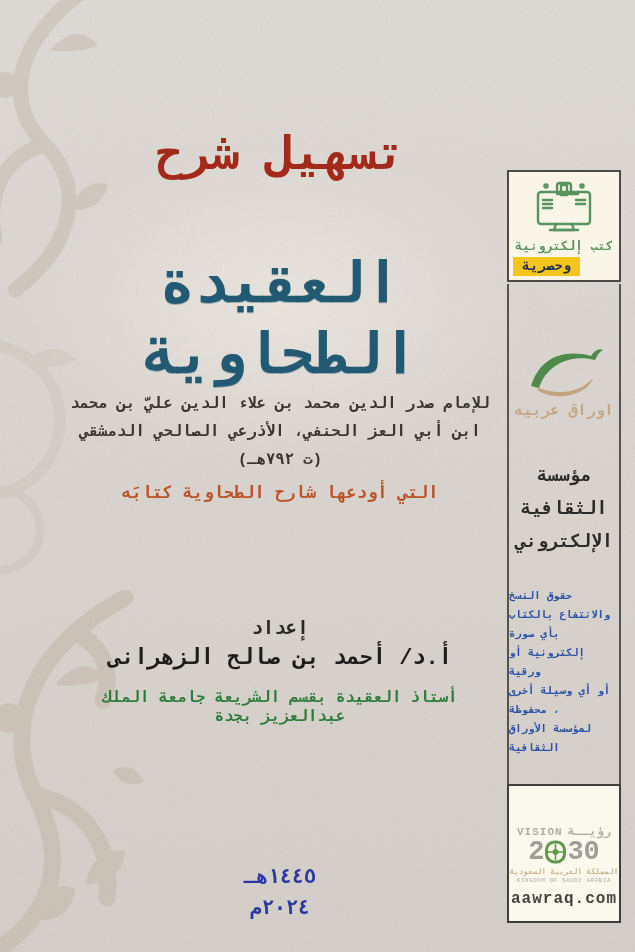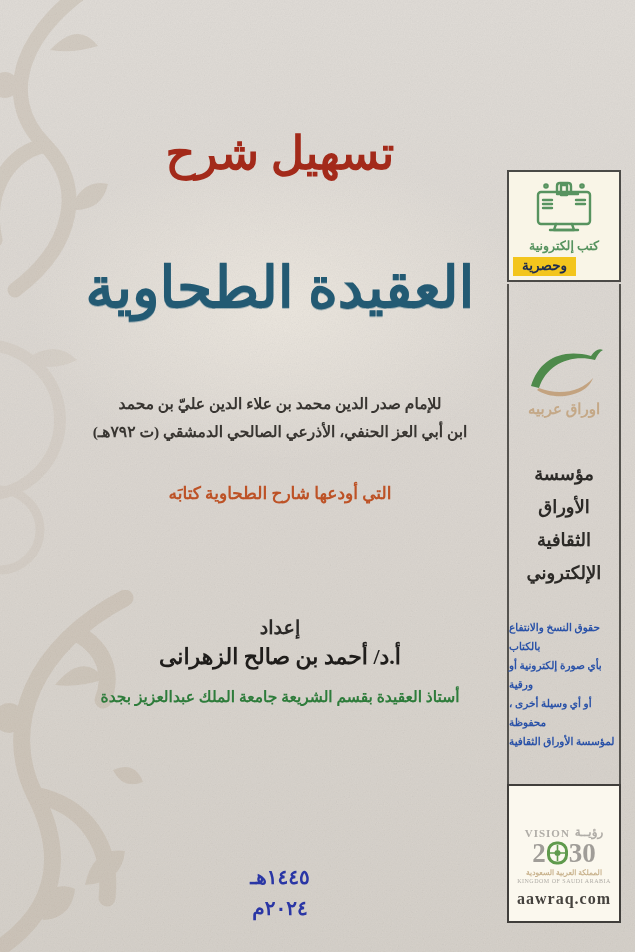--- a/index.html
+++ b/index.html
@@ -1,20 +1,20 @@
 <!DOCTYPE html>
 <html><head>
 <meta charset="utf-8">
 <style>
   html,body{margin:0;padding:0;}
   .page{
     position:relative;
     width:635px;height:952px;
     overflow:hidden;
-    font-family:Liberation Serif, serif;
+    font-family:Liberation Mono, monospace;
     background:
       radial-gradient(ellipse 420px 260px at 44% 32%, #ece7df 0%, rgba(236,231,223,0) 60%),
       linear-gradient(180deg,#e0dcd7 0%, #dbd6d0 55%, #d6d1ca 100%);
   }
   .orn{position:absolute;z-index:1;pointer-events:none;}
   .texture{position:absolute;inset:0;z-index:2;opacity:.13;mix-blend-mode:multiply;pointer-events:none;}
   .content{position:absolute;inset:0;z-index:3;}
 
   
   .block{position:absolute;left:70px;width:420px;text-align:center;direction:rtl;}
@@ -149,21 +149,20 @@
       <div class="awraq-logo">
         <svg width="78" height="52" viewBox="0 0 78 52">
           <path d="M6,40 C14,14 36,2 66,10 C70,4 74,2 78,4 C74,6 72,10 70,14 C46,8 22,18 14,42 Z" fill="#4e8a4b"></path>
           <path d="M14,42 C34,50 56,46 68,32 C62,50 30,56 12,44 Z" fill="#c3a380"></path>
         </svg>
         <div class="awraq-name">اوراق عربيه</div>
       </div>
 
       <div class="foundation">
         <div>مؤسسة</div>
-        <div>الأوراق</div>
         <div>الثقافية</div>
         <div>الإلكتروني</div>
       </div>
 
       <div class="copyright">
         <div>حقوق النسخ والانتفاع بالكتاب</div>
         <div>بأي صورة إلكترونية أو ورقية</div>
         <div>أو أي وسيلة أخرى ، محفوظة</div>
         <div>لمؤسسة الأوراق الثقافية</div>
       </div>

